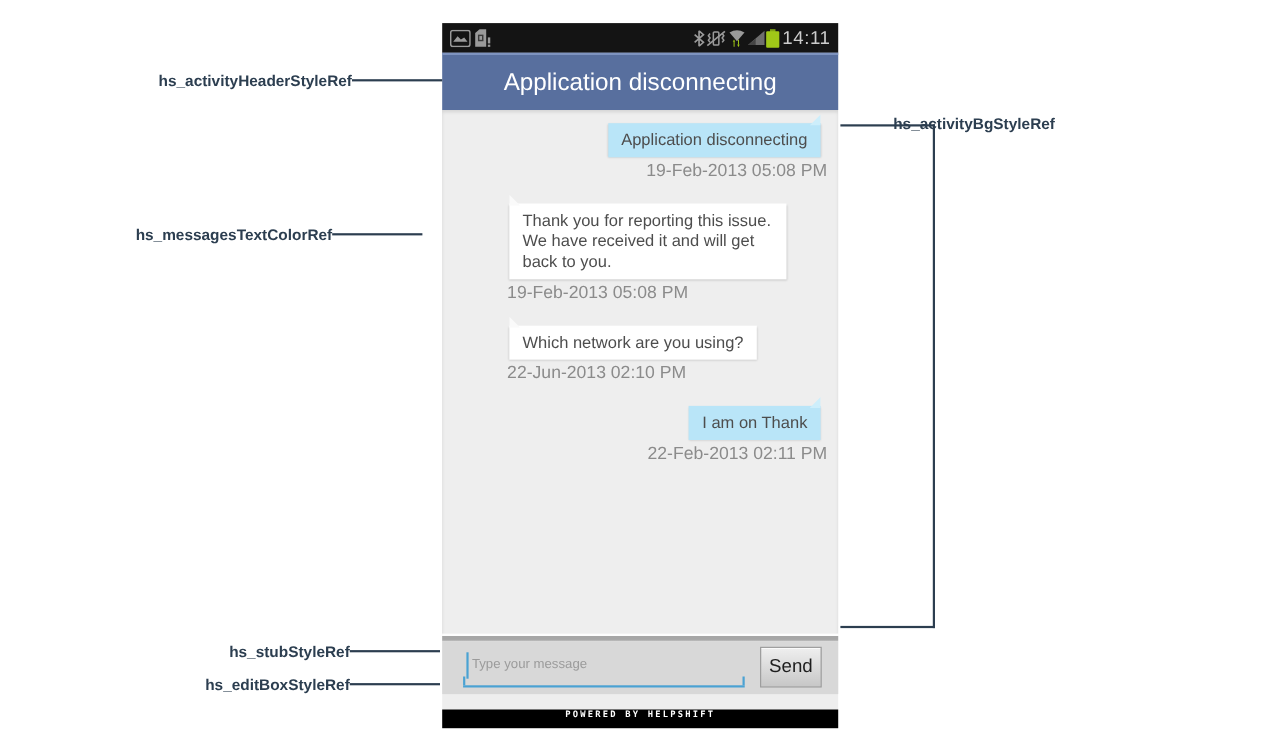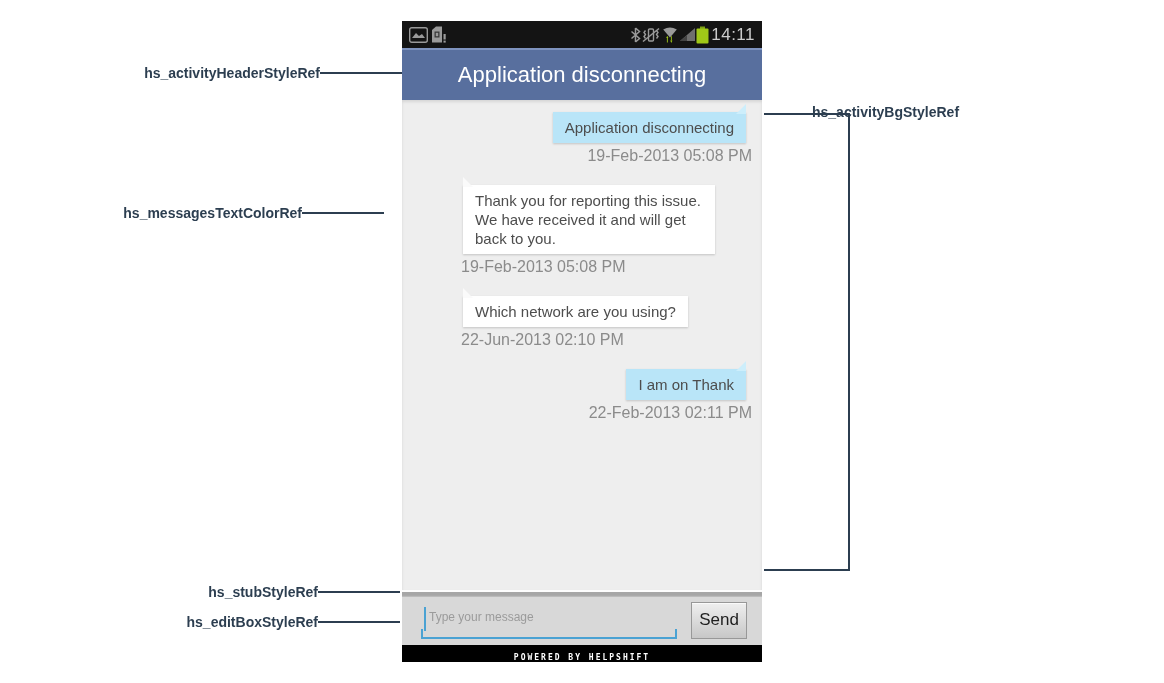--- a/index.html
+++ b/index.html
@@ -57,21 +57,21 @@
              font-family:Liberation Sans, sans-serif; font-size:12px; color:#0c4a6e;
              padding:0 4px 4px 8px; }
   .editbox input::placeholder { color:#9b9b9b; opacity:1; }
   .cursor { position:absolute; left:3px; top:5px; width:2px; height:24px; background:#4aa2d3; }
   .send-btn { width:56px; height:37px; background:linear-gradient(#efefef,#c7c7c7);
               border:1px solid #989898; border-radius:0; font-family:"Liberation Sans",sans-serif;
               font-size:17px; color:#1e1e1e; box-shadow:inset 0 1px 0 rgba(255,255,255,0.7); }
 
   
   .hs-footer { flex:0 0 auto; height:17px; background:#000000; display:flex;
-               align-items:flex-end; justify-content:center; }
+               align-items:flex-start; justify-content:center;margin-top:14px; }
   .hs-footer span { color:#ffffff; font-family:"DejaVu Sans Mono", monospace;
                font-size:8px; font-weight:bold; letter-spacing:2px; }
 
   
   .ann-label { color:#2c3e50; font-size:14px; font-weight:bold; white-space:nowrap; }
   .ann-left { position:absolute; display:flex; align-items:center; gap:0; }
   .ann-line { height:2px; background:#2c3e50; width:82px; }
   .ann-1 { top:65px;  right:762px; }
   .ann-2 { top:205px; right:780px;text-align:center; }
   .ann-3 { top:584px; right:764px; }

